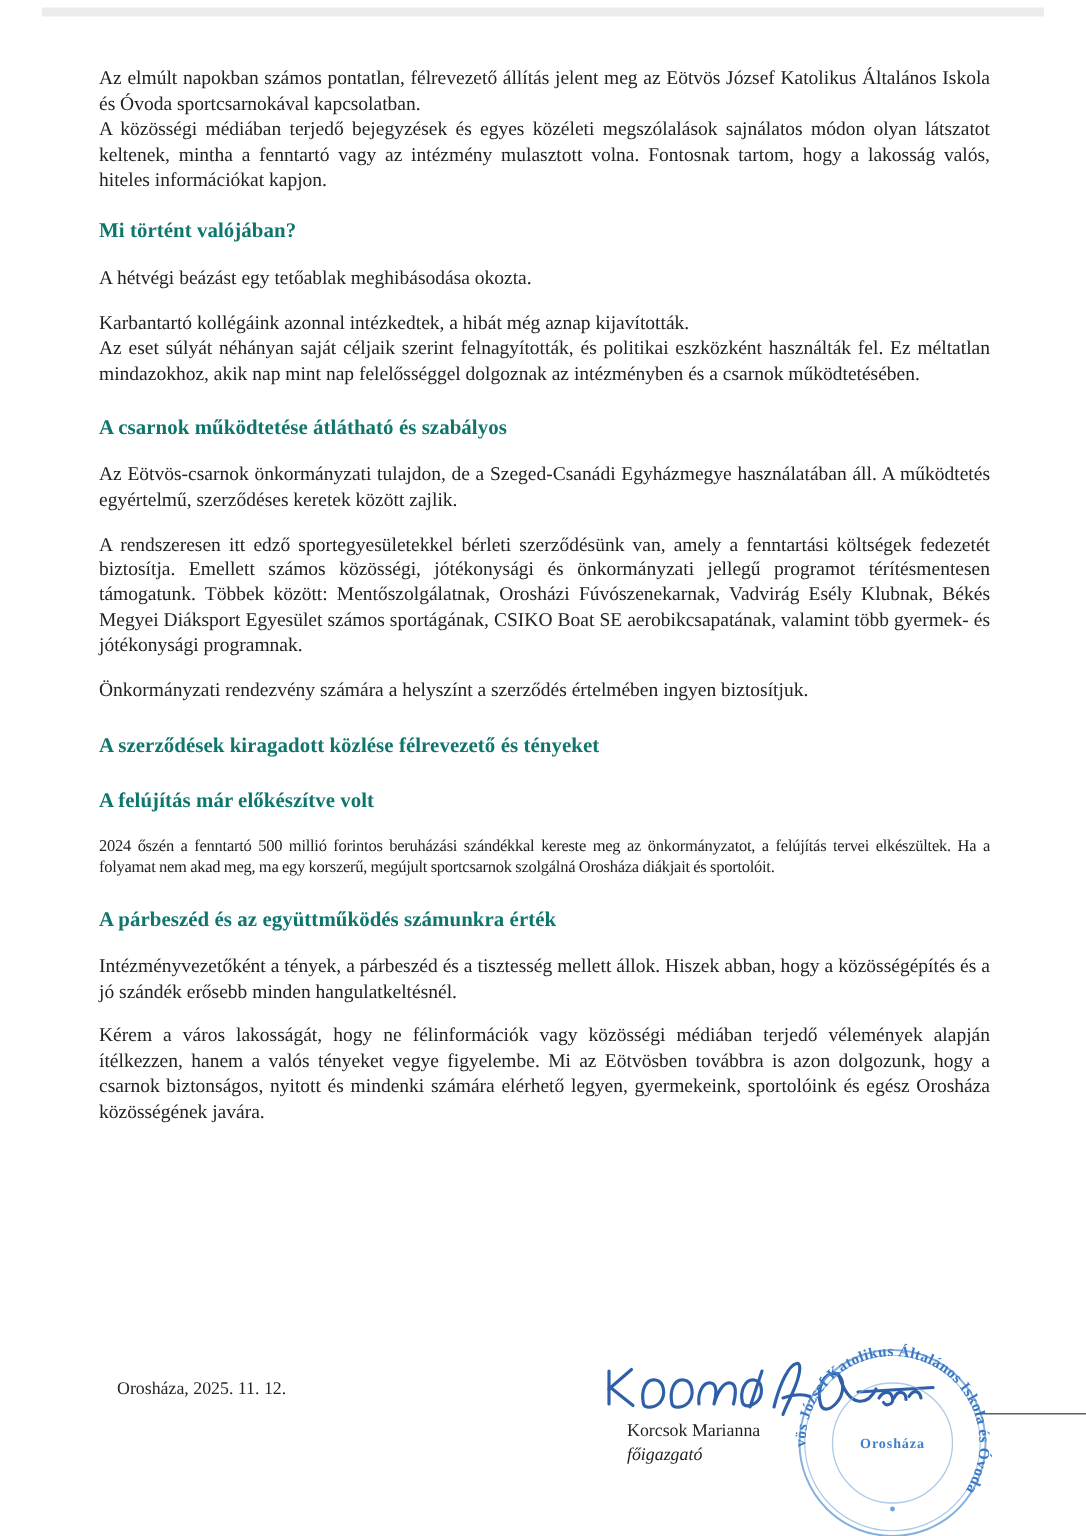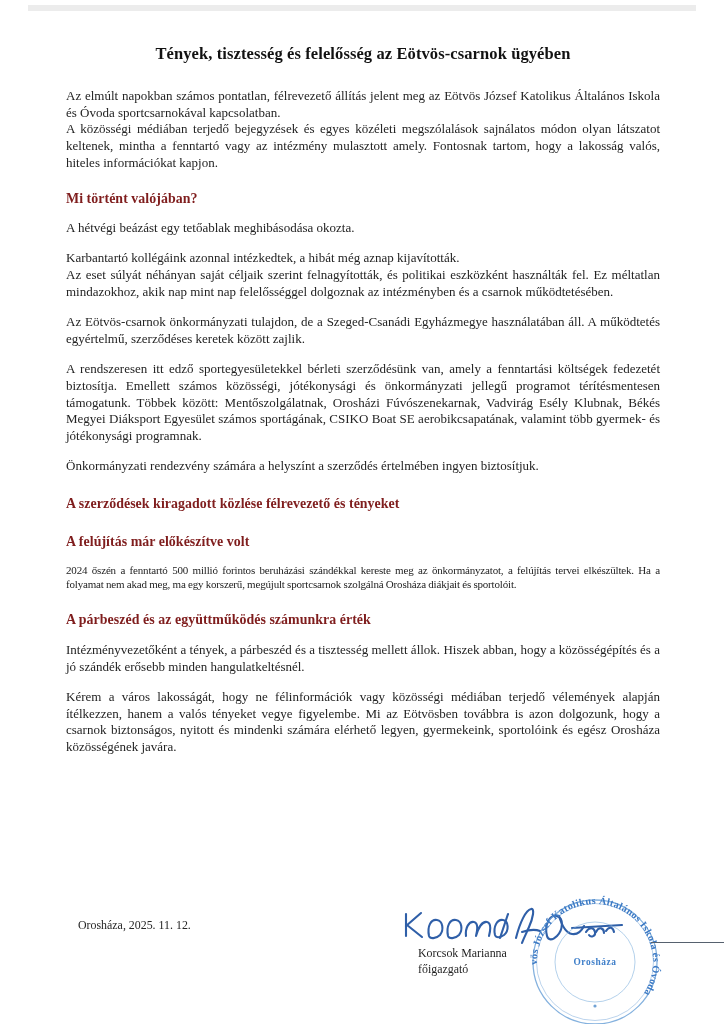--- a/index.html
+++ b/index.html
@@ -72,21 +72,21 @@
   p.body-text.condensed {
     font-size: 11px;
     letter-spacing: -0.18px;
     word-spacing: -0.2px;
   }
 
   h2.section-heading {
     font-size: 13.9px;
     font-weight: bold;
     margin: 20px 0 13px 0;
-    color: #7f1d1d;
+    color: #0f766e;
     line-height: 1.25;
     letter-spacing: 0.05px;
   }
   h2.section-heading.first {
     margin-top: 18px;
   }
 
   
   .footer-zone {
     position: absolute;
@@ -116,20 +116,21 @@
     line-height: 1.32;
     margin: 0;
     white-space: nowrap;
   }
   .signer-role {
     font-size: 11.9px;
     color: #1f1f1f;
     line-height: 1.32;
     margin: 0;
     white-space: nowrap;
+    font-style: italic;
   }
 
   .handwriting {
     position: absolute;
     left: 330px;
     top: -10px;
     width: 230px;
     height: 46px;
     pointer-events: none;
   }
@@ -167,30 +168,30 @@
 </style>
 </head>
 <body>
 
 <div class="page">
 
   <div class="scan-band"></div>
 
   <div class="content">
 
-    <h1 class="doc-title">Tények, tisztesség és felelősség az Eötvös-csarnok ügyében</h1>
 
     <p class="body-text nogap">Az elmúlt napokban számos pontatlan, félrevezető állítás jelent meg az Eötvös József Katolikus Általános Iskola és Óvoda sportcsarnokával kapcsolatban.</p>
-    <p class="body-text">A közösségi médiában terjedő bejegyzések és egyes közéleti megszólalások sajnálatos módon olyan látszatot keltenek, mintha a fenntartó vagy az intézmény mulasztott amely. Fontosnak tartom, hogy a lakosság valós, hiteles információkat kapjon.</p>
+    <p class="body-text">A közösségi médiában terjedő bejegyzések és egyes közéleti megszólalások sajnálatos módon olyan látszatot keltenek, mintha a fenntartó vagy az intézmény mulasztott volna. Fontosnak tartom, hogy a lakosság valós, hiteles információkat kapjon.</p>
 
     <h2 class="section-heading first">Mi történt valójában?</h2>
     <p class="body-text">A hétvégi beázást egy tetőablak meghibásodása okozta.</p>
     <p class="body-text nogap">Karbantartó kollégáink azonnal intézkedtek, a hibát még aznap kijavították.</p>
     <p class="body-text">Az eset súlyát néhányan saját céljaik szerint felnagyították, és politikai eszközként használták fel. Ez méltatlan mindazokhoz, akik nap mint nap felelősséggel dolgoznak az intézményben és a csarnok működtetésében.</p>
 
+    <h2 class="section-heading">A csarnok működtetése átlátható és szabályos</h2>
     <p class="body-text">Az Eötvös-csarnok önkormányzati tulajdon, de a Szeged-Csanádi Egyházmegye használatában áll. A működtetés egyértelmű, szerződéses keretek között zajlik.</p>
     <p class="body-text">A rendszeresen itt edző sportegyesületekkel bérleti szerződésünk van, amely a fenntartási költségek fedezetét biztosítja. Emellett számos közösségi, jótékonysági és önkormányzati jellegű programot térítésmentesen támogatunk. Többek között: Mentőszolgálatnak, Orosházi Fúvószenekarnak, Vadvirág Esély Klubnak, Békés Megyei Diáksport Egyesület számos sportágának, CSIKO Boat SE aerobikcsapatának, valamint több gyermek- és jótékonysági programnak.</p>
     <p class="body-text">Önkormányzati rendezvény számára a helyszínt a szerződés értelmében ingyen biztosítjuk.</p>
 
     <h2 class="section-heading">A szerződések kiragadott közlése félrevezető és tényeket</h2>
 
     <h2 class="section-heading">A felújítás már előkészítve volt</h2>
     <p class="body-text condensed">2024 őszén a fenntartó 500 millió forintos beruházási szándékkal kereste meg az önkormányzatot, a felújítás tervei elkészültek. Ha a folyamat nem akad meg, ma egy korszerű, megújult sportcsarnok szolgálná Orosháza diákjait és sportolóit.</p>
 
     <h2 class="section-heading">A párbeszéd és az együttműködés számunkra érték</h2>

